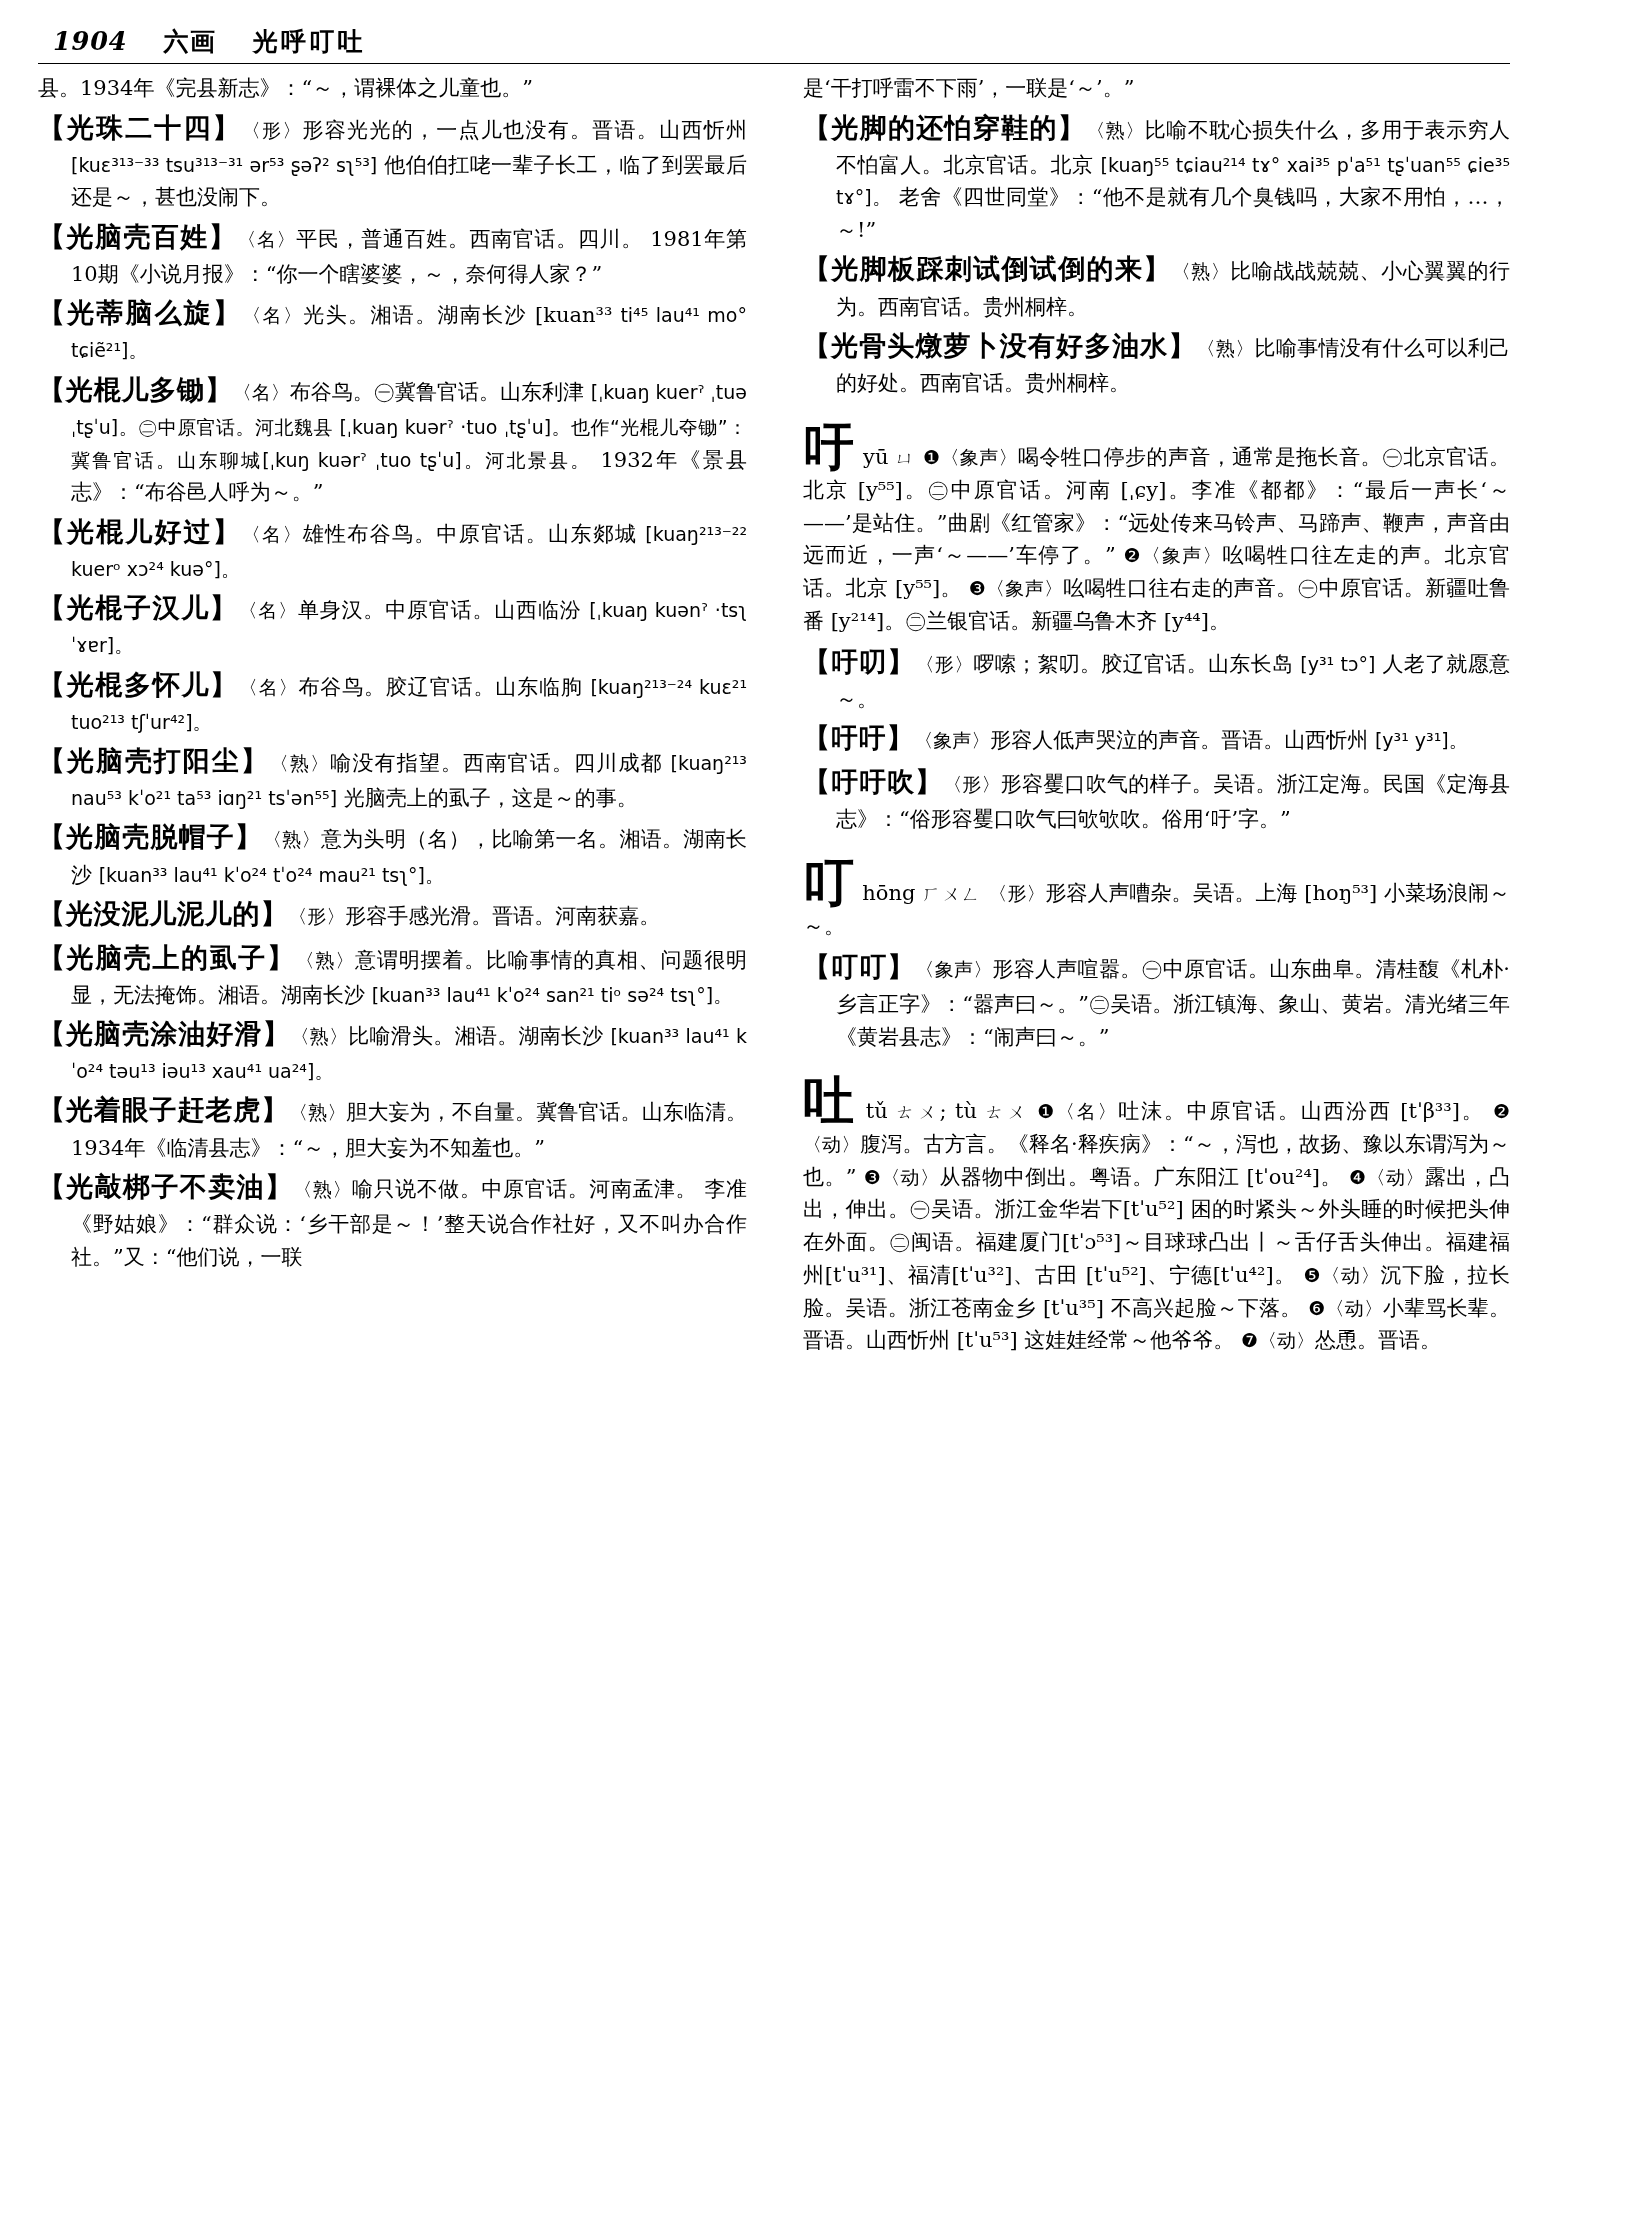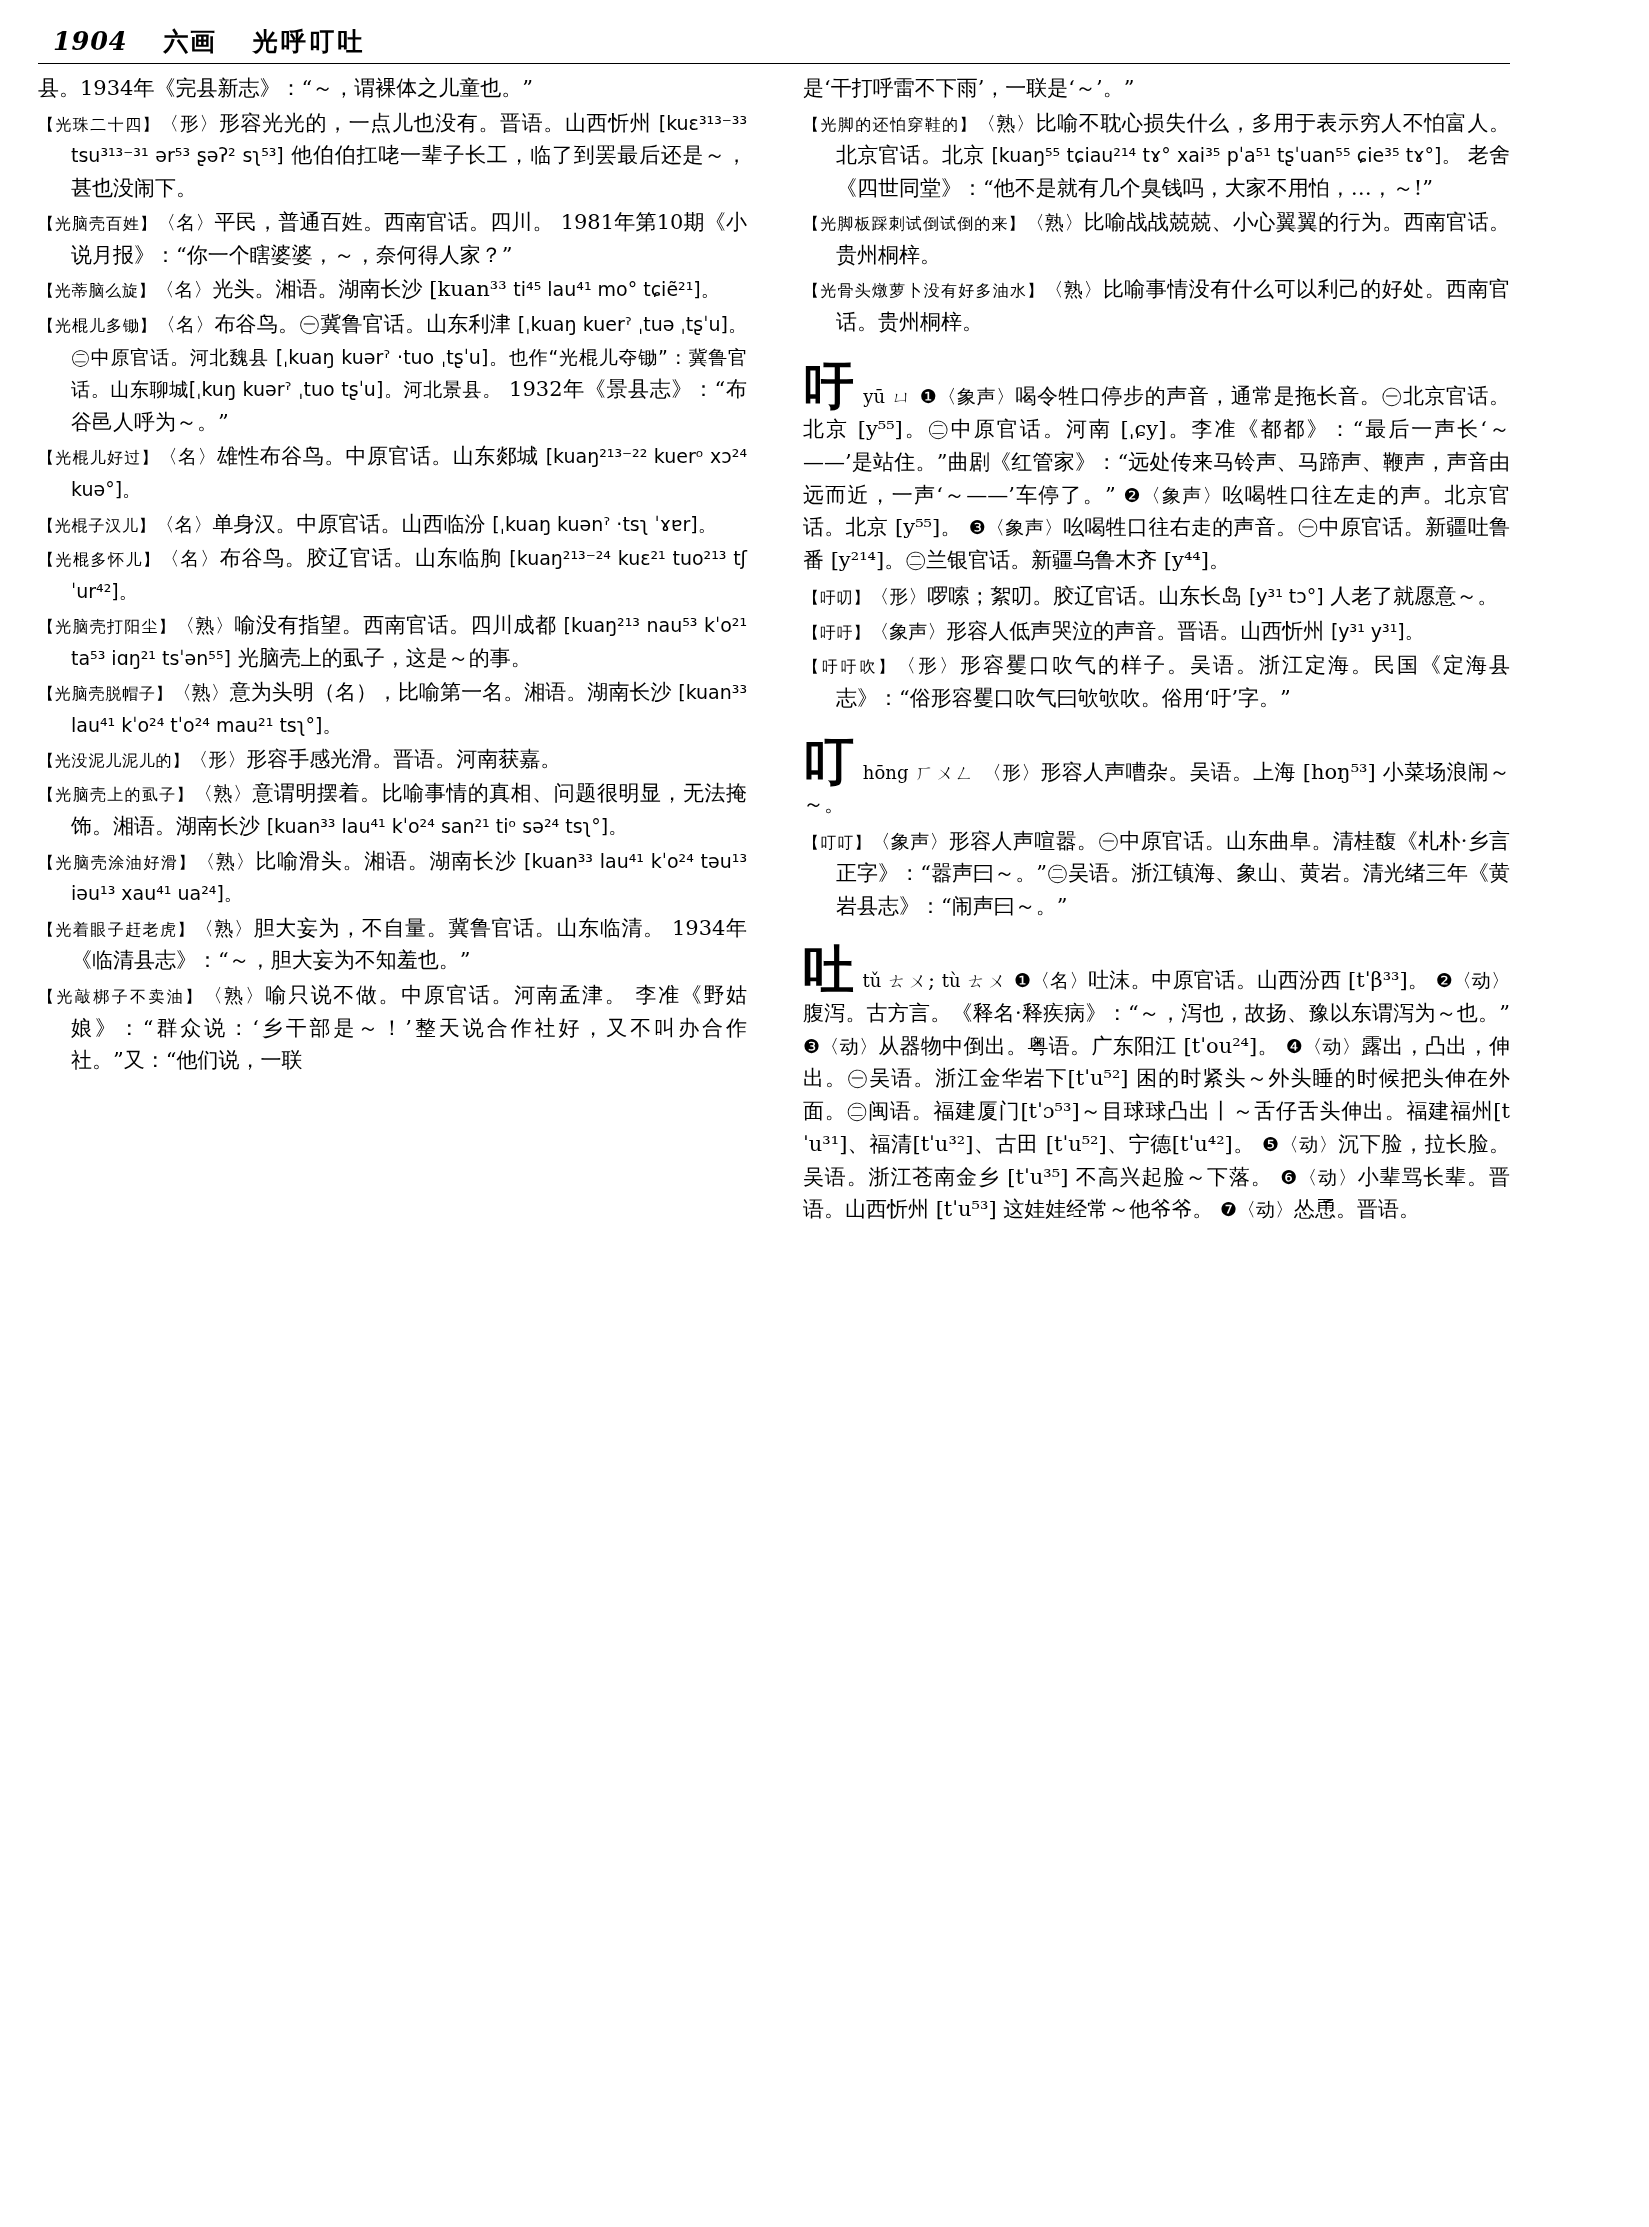--- a/index.html
+++ b/index.html
@@ -55,33 +55,33 @@
     box-sizing:border-box;
     font-size:21px;
     line-height:1.56;
   }
   .col.left{ padding-right:23px; }
   .col.right{ padding-left:25px; border-left:0; }
   .entry{ margin-bottom:1.6px; text-align:justify; }
   .cont{ text-align:justify; text-indent:0; }
   .hang{ padding-left:33px; text-indent:-33px;}
   
-  .hw{ font-weight:normal; font-size:16px; letter-spacing:0.8px;}
+  .hw{ font-weight:bold; font-size:27px; letter-spacing:0.8px;}
   .pos{ font-size:19px; }
   .ipa{ font-family:"DejaVu Sans", sans-serif; font-size:19px; letter-spacing:0; }
   
   .bigentry{ margin-top:21.4px; margin-bottom:3.3px;}
   .bigchar{
     font-size:51px;
     font-weight:bold;
     line-height:1;
     letter-spacing:1.6px;
   }
   .bigline{ text-align:justify; }
-  .pinyin{ font-family:"DejaVu Serif", serif; font-size:18px; font-style:normal;}
+  .pinyin{ font-family:"DejaVu Serif", serif; font-size:21px; font-style:normal;}
   .zhuyin{ font-size:18px; letter-spacing:1.6px;}
   .ser{ font-size:19px; }
 </style>
 </head>
 <body>
 
 <div class="page">
 
   <div class="runhead">
     <span class="folio">1904</span>

